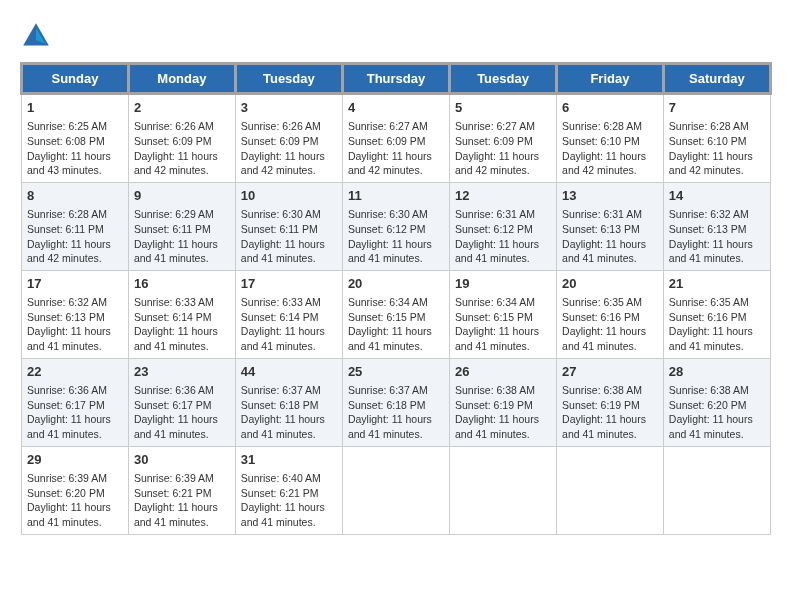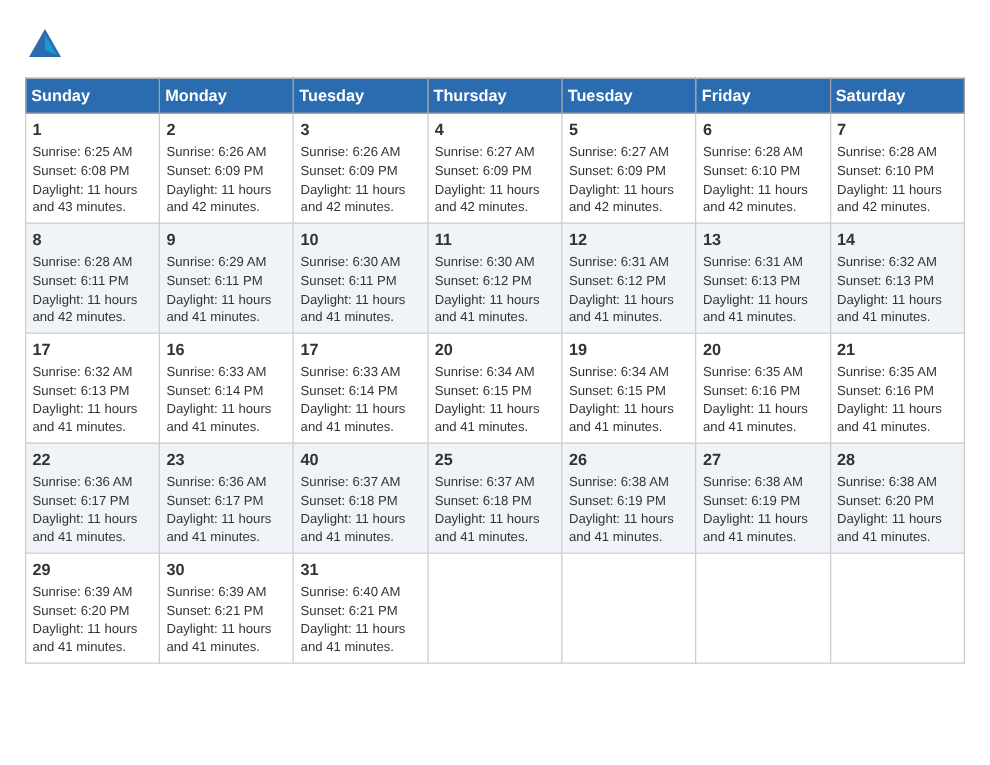--- a/index.html
+++ b/index.html
@@ -48,24 +48,24 @@
     }
     table {
       width: 100%;
       border-collapse: collapse;
       font-size: 11px;
     }
     thead tr th {
       background-color: #2b6cb0;
       color: #fff;
       padding: 6px 4px;
-      text-align: left;
+      text-align: center;
       font-size: 13px;
       font-weight: bold;
-      border: 1px solid #a3a3a3;
+      border: 3px solid #a3a3a3;
     }
     tbody tr td {
       border: 1px solid #ccc;
       padding: 4px 5px;
       vertical-align: top;
       width: 108px;
       height: 85px;
       background: #fff;
       color: #333;
       font-size: 10.5px;
@@ -137,21 +137,21 @@
         <td><span class="day-num">16</span><span>Sunrise: 6:33 AM</span><br><span>Sunset: 6:14 PM</span><br><span>Daylight: 11 hours and 41 minutes.</span></td>
         <td><span class="day-num">17</span><span>Sunrise: 6:33 AM</span><br><span>Sunset: 6:14 PM</span><br><span>Daylight: 11 hours and 41 minutes.</span></td>
         <td><span class="day-num">20</span><span>Sunrise: 6:34 AM</span><br><span>Sunset: 6:15 PM</span><br><span>Daylight: 11 hours and 41 minutes.</span></td>
         <td><span class="day-num">19</span><span>Sunrise: 6:34 AM</span><br><span>Sunset: 6:15 PM</span><br><span>Daylight: 11 hours and 41 minutes.</span></td>
         <td><span class="day-num">20</span><span>Sunrise: 6:35 AM</span><br><span>Sunset: 6:16 PM</span><br><span>Daylight: 11 hours and 41 minutes.</span></td>
         <td><span class="day-num">21</span><span>Sunrise: 6:35 AM</span><br><span>Sunset: 6:16 PM</span><br><span>Daylight: 11 hours and 41 minutes.</span></td>
       </tr>
       <tr>
         <td><span class="day-num">22</span><span>Sunrise: 6:36 AM</span><br><span>Sunset: 6:17 PM</span><br><span>Daylight: 11 hours and 41 minutes.</span></td>
         <td><span class="day-num">23</span><span>Sunrise: 6:36 AM</span><br><span>Sunset: 6:17 PM</span><br><span>Daylight: 11 hours and 41 minutes.</span></td>
-        <td><span class="day-num">40</span><span>Sunrise: 6:37 AM</span><br><span>Sunset: 6:18 PM</span><br><span>Daylight: 11 hours and 41 minutes.</span></td>
+        <td><span class="day-num">44</span><span>Sunrise: 6:37 AM</span><br><span>Sunset: 6:18 PM</span><br><span>Daylight: 11 hours and 41 minutes.</span></td>
         <td><span class="day-num">25</span><span>Sunrise: 6:37 AM</span><br><span>Sunset: 6:18 PM</span><br><span>Daylight: 11 hours and 41 minutes.</span></td>
         <td><span class="day-num">26</span><span>Sunrise: 6:38 AM</span><br><span>Sunset: 6:19 PM</span><br><span>Daylight: 11 hours and 41 minutes.</span></td>
         <td><span class="day-num">27</span><span>Sunrise: 6:38 AM</span><br><span>Sunset: 6:19 PM</span><br><span>Daylight: 11 hours and 41 minutes.</span></td>
         <td><span class="day-num">28</span><span>Sunrise: 6:38 AM</span><br><span>Sunset: 6:20 PM</span><br><span>Daylight: 11 hours and 41 minutes.</span></td>
       </tr>
       <tr>
         <td><span class="day-num">29</span><span>Sunrise: 6:39 AM</span><br><span>Sunset: 6:20 PM</span><br><span>Daylight: 11 hours and 41 minutes.</span></td>
         <td><span class="day-num">30</span><span>Sunrise: 6:39 AM</span><br><span>Sunset: 6:21 PM</span><br><span>Daylight: 11 hours and 41 minutes.</span></td>
         <td><span class="day-num">31</span><span>Sunrise: 6:40 AM</span><br><span>Sunset: 6:21 PM</span><br><span>Daylight: 11 hours and 41 minutes.</span></td>
         <td class="empty-cell"></td>

